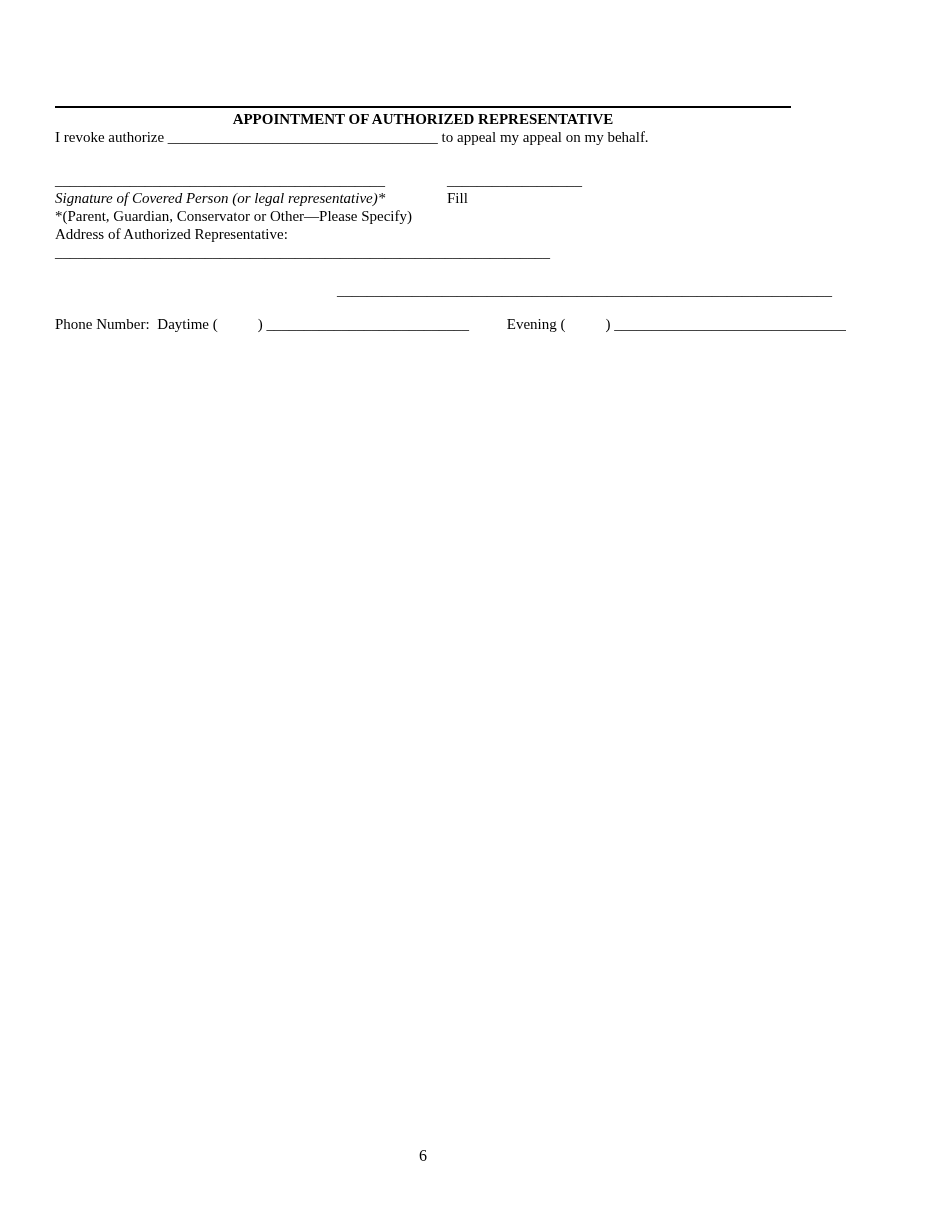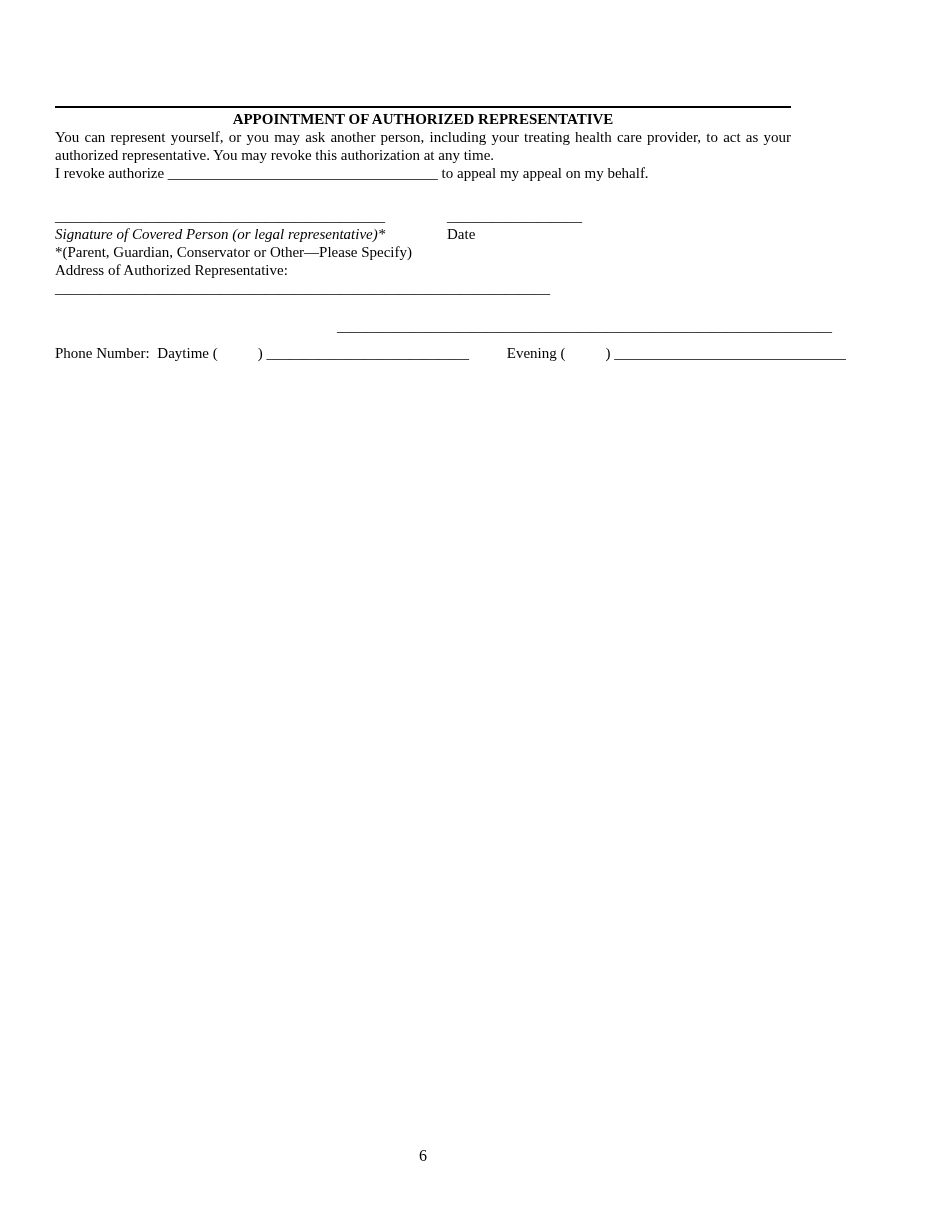--- a/index.html
+++ b/index.html
@@ -42,21 +42,21 @@
   }
   .blank {
     white-space: nowrap;
     letter-spacing: 0;
   }
   .sig-blanks { margin-top: 25px; }
   .sig-col { display: inline-block; width: 392px; vertical-align: top; font-style: italic; }
   .address-row { }
   .addr-label { display: inline-block; width: 282px; }
   .address-row2 { margin-top: 20px; padding-left: 282px; }
-  .phone-row { margin-top: 9px; white-space: nowrap; text-align: center; }
+  .phone-row { margin-top: 16px; white-space: nowrap; text-align: center; }
   .daytime-label { margin-left: 4px; }
   .close-paren { margin-left: 40px; }
   .evening-label { margin-left: 34px; }
   .page-number {
     position: absolute;
     top: 1147px;
     left: 0;
     width: 100%;
     text-align: center;
     font-size: 16px;
@@ -64,33 +64,32 @@
 </style>
 </head>
 <body>
 
 <div class="page">
 
   <hr class="top-rule">
 
   <h1 class="title">APPOINTMENT OF AUTHORIZED REPRESENTATIVE</h1>
 
-  <p class="intro">You can represent yourself, or you may ask another person, including your treating health care provider, to act as your authorized representative. You may revoke this authorization at any time.</p>
 
   <p class="authorize-line">
     <span>I revoke authorize</span>
     <span class="blank">____________________________________</span>
     <span>to appeal my appeal on my behalf.</span>
   </p>
 
   <div class="sig-blanks">
     <span class="sig-col blank">____________________________________________</span><span class="blank">__________________</span>
   </div>
   <div class="sig-labels">
-    <span class="sig-col">Signature of Covered Person (or legal representative)*</span><span>Date</span>
+    <span class="sig-col">Signature of Covered Person (or legal representative)*</span><span>Fill</span>
   </div>
   <div class="sig-note">*(Parent, Guardian, Conservator or Other—Please Specify)</div>
 
   <div class="address-row">
     <span class="addr-label">Address of Authorized Representative:</span><span class="blank">__________________________________________________________________</span>
   </div>
   <div class="address-row2">
     <span class="blank">__________________________________________________________________</span>
   </div>
 

